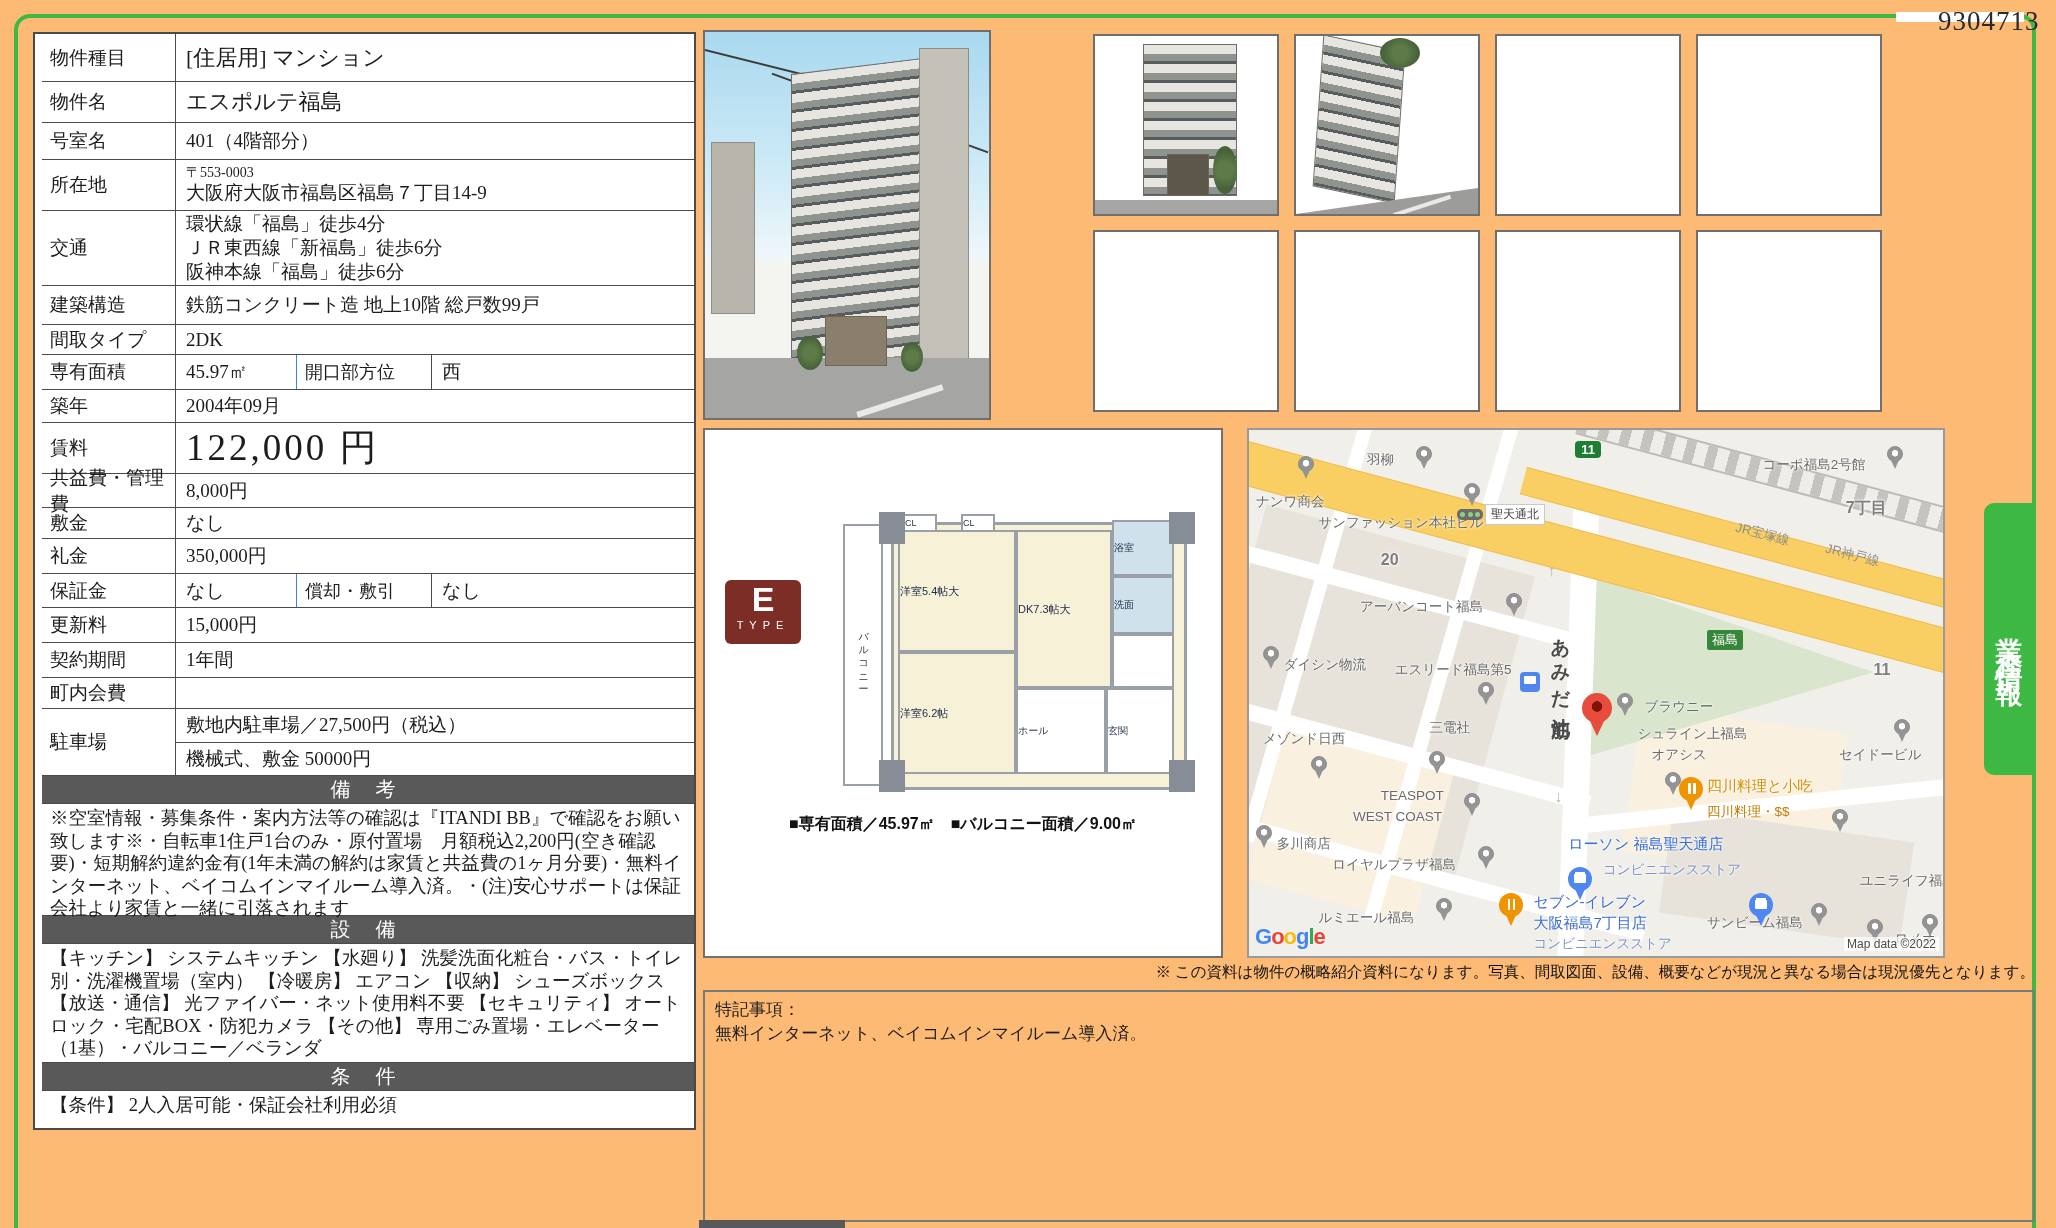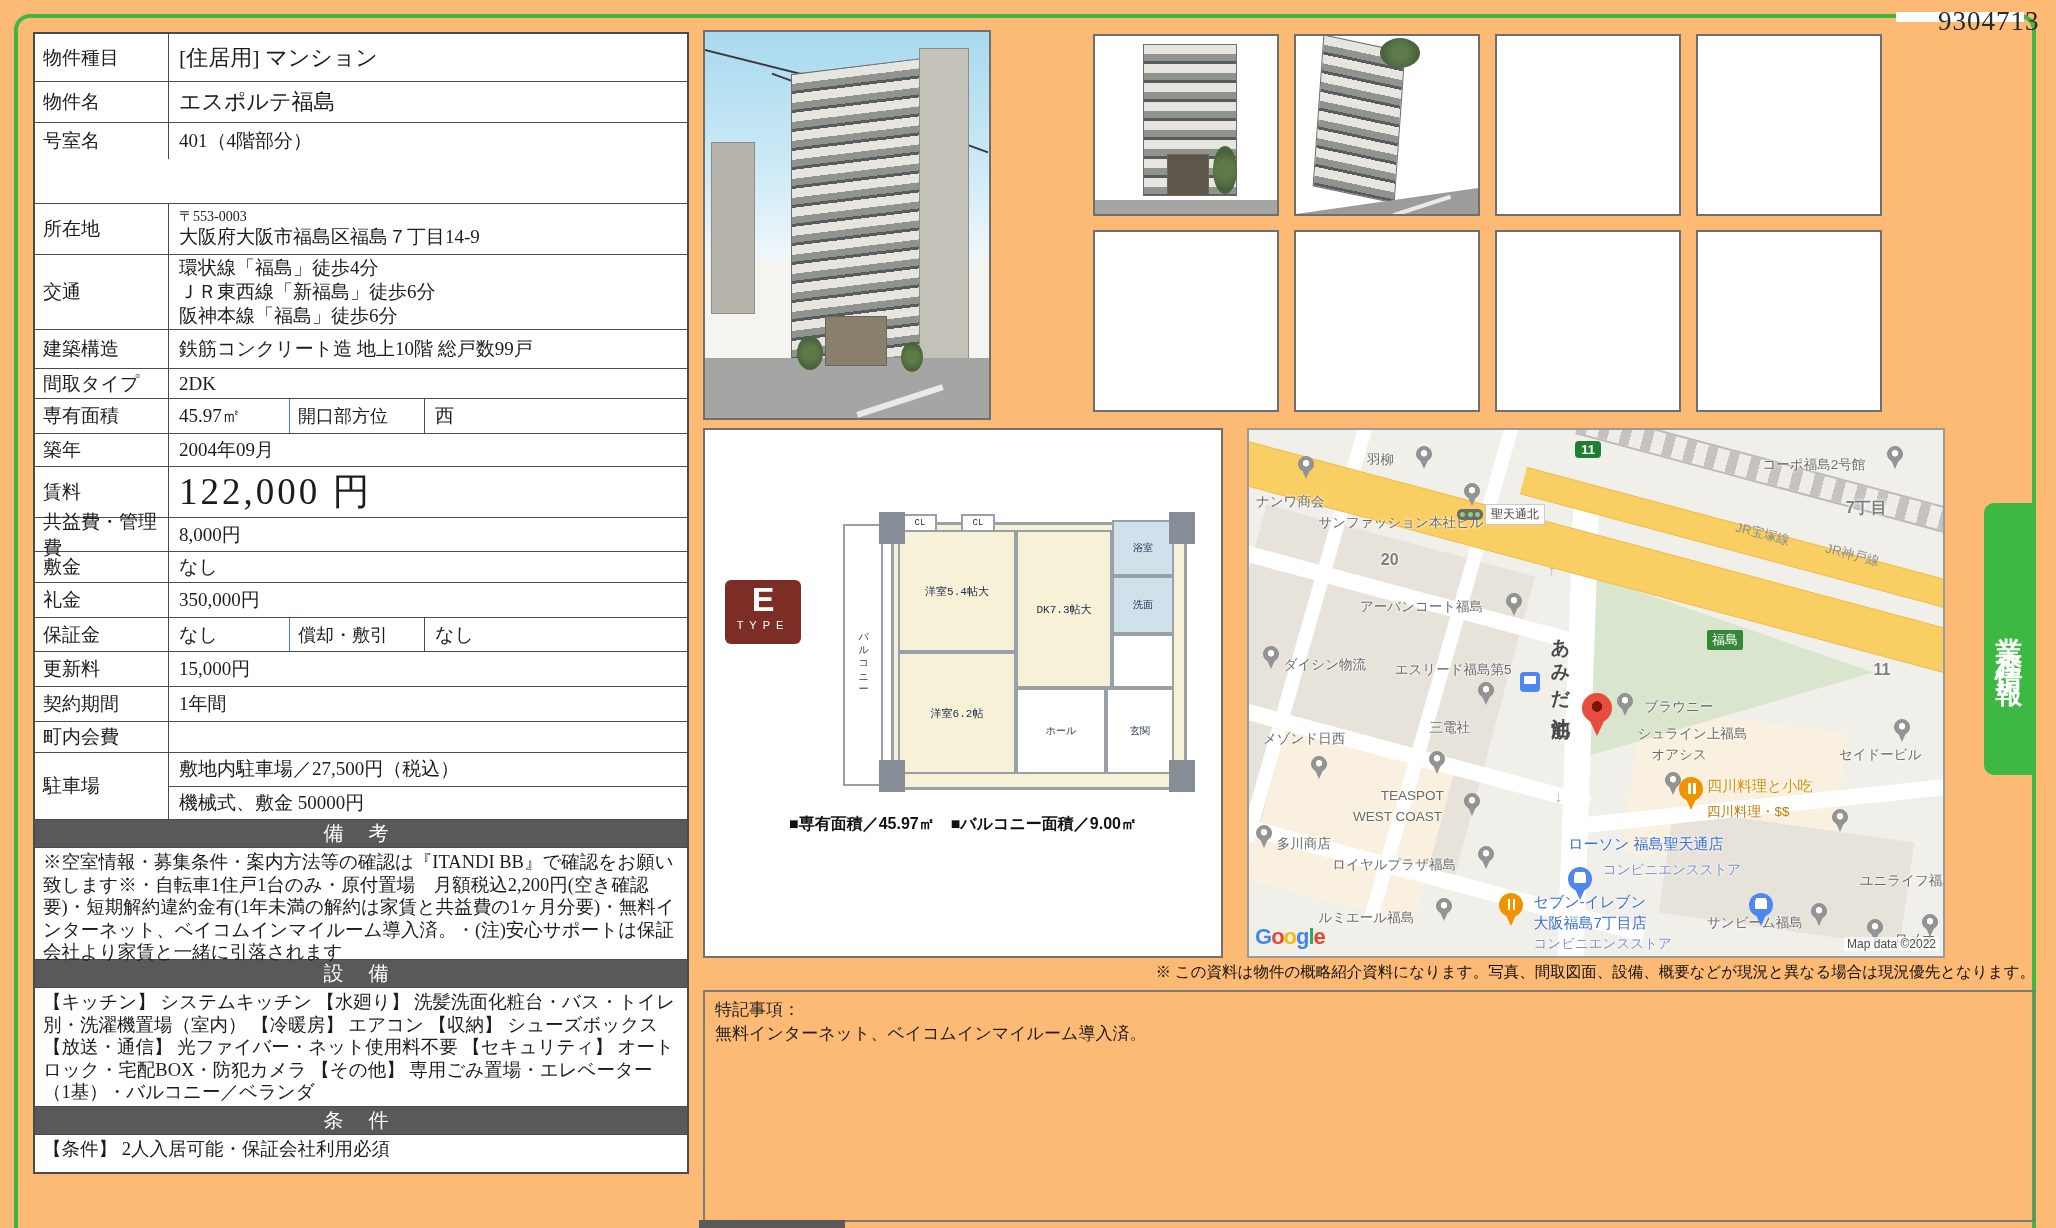--- a/index.html
+++ b/index.html
@@ -12,21 +12,21 @@
   .frame-gap{position:absolute;left:1896px;top:12px;width:128px;height:10px;background:#fff;}
   .doc-number{position:absolute;left:1938px;top:6px;font-size:27px;letter-spacing:1px;color:#2a2a2a;}
 
   
   .biz-tab{position:absolute;left:1984px;top:503px;width:50px;height:272px;background:#3cb843;
            border-radius:10px 0 0 10px;display:flex;align-items:center;justify-content:center;}
   .biz-tab span{writing-mode:vertical-rl;color:#fff;font-size:27px;letter-spacing:14px;
                 font-family:"Liberation Sans",sans-serif;font-weight:bold;padding-top:10px;}
 
   
-  .ptable{position:absolute;left:33px;top:32px;width:652px;border:2px solid #4a4a4a;background:#fff;}
+  .ptable{position:absolute;left:33px;top:32px;width:652px;border:2px solid #4a4a4a;background:#fff;padding-left:7px;}
   .t-row{display:flex;border-top:1px solid #4a4a4a;box-sizing:border-box;align-items:stretch;}
   .t-row:first-child{border-top:none;}
   .t-label{width:134px;flex:0 0 134px;border-right:1px solid #4a4a4a;display:flex;align-items:center;
            padding:0 4px 0 8px;font-size:19px;box-sizing:border-box;}
   .t-value{flex:1;display:flex;align-items:center;padding:0 6px 0 10px;font-size:19px;box-sizing:border-box;}
   .t-value.lg{font-size:22px;}
   .t-value.rent{font-size:37px;letter-spacing:3px;}
   .t-sub-label{width:136px;flex:0 0 136px;border-left:1px solid #3b82f6;border-right:1px solid #4a4a4a;
            display:flex;align-items:center;padding:0 4px 0 8px;font-size:18px;box-sizing:border-box;}
   .t-multi{flex:1;display:flex;flex-direction:column;justify-content:center;padding:1px 6px 1px 10px;
@@ -56,22 +56,22 @@
   .etype{position:absolute;left:20px;top:150px;width:76px;height:64px;background:#7b2d26;border-radius:6px;
          color:#fff;text-align:center;font-family:"Liberation Sans",sans-serif;}
   .etype .e{font-size:34px;font-weight:bold;line-height:38px;display:block;}
   .etype .w{font-size:11px;letter-spacing:6px;display:block;margin-top:1px;}
   .plan{position:absolute;left:138px;top:82px;width:352px;height:288px;font-family:"Liberation Sans",sans-serif;}
   .balcony{position:absolute;left:0;top:12px;width:40px;height:262px;border:2px solid #9aa0a8;background:#fff;
            display:flex;align-items:center;justify-content:center;box-sizing:border-box;}
   .balcony span{writing-mode:vertical-rl;font-size:10px;color:#333;letter-spacing:3px;}
   .plan-body{position:absolute;left:48px;top:10px;width:296px;height:268px;border:3px solid #9aa0a8;
              background:#f6f1d7;box-sizing:border-box;}
-  .fp-room{position:absolute;display:flex;align-items:center;justify-content:center;font-size:11px;
-           color:#23304d;box-sizing:border-box;font-family:Liberation Mono, monospace;}
+  .fp-room{position:absolute;display:flex;align-items:center;justify-content:flex-start;font-size:11px;
+           color:#23304d;box-sizing:border-box;}
   .fp-yellow{background:#f6f1d7;border:2px solid #9aa0a8;}
   .fp-blue{background:#cfe2ec;border:2px solid #9aa0a8;}
   .fp-white{background:#ffffff;border:2px solid #9aa0a8;}
   .pillar{position:absolute;width:26px;height:32px;background:#878d97;}
   .fp-caption{position:absolute;left:0;right:0;top:384px;text-align:center;font-size:16px;color:#111;
               font-family:"Liberation Sans",sans-serif;font-weight:bold;}
 
   
   .map-box{position:absolute;left:1247px;top:428px;width:698px;height:530px;border:2px solid #9a9a9a;
            background:#f1efe9;overflow:hidden;box-sizing:border-box;font-family:"Liberation Sans",sans-serif;}
@@ -152,21 +152,21 @@
         <div class="t-value lg">[住居用]  マンション</div>
       </div>
       <div class="t-row" style="height: 41px;">
         <div class="t-label">物件名</div>
         <div class="t-value lg">エスポルテ福島</div>
       </div>
       <div class="t-row" style="height: 37px;">
         <div class="t-label">号室名</div>
         <div class="t-value">401（4階部分）</div>
       </div>
-      <div class="t-row" style="height: 51px; margin-top: 44px;">
+      <div class="t-row" style="height: 51px;">
         <div class="t-label">所在地</div>
         <div class="t-multi">
           <div class="small">〒553-0003</div>
           <div>大阪府大阪市福島区福島７丁目14-9</div>
         </div>
       </div>
       <div class="t-row" style="height: 75px;">
         <div class="t-label">交通</div>
         <div class="t-multi">
           <div>環状線「福島」徒歩4分</div>

